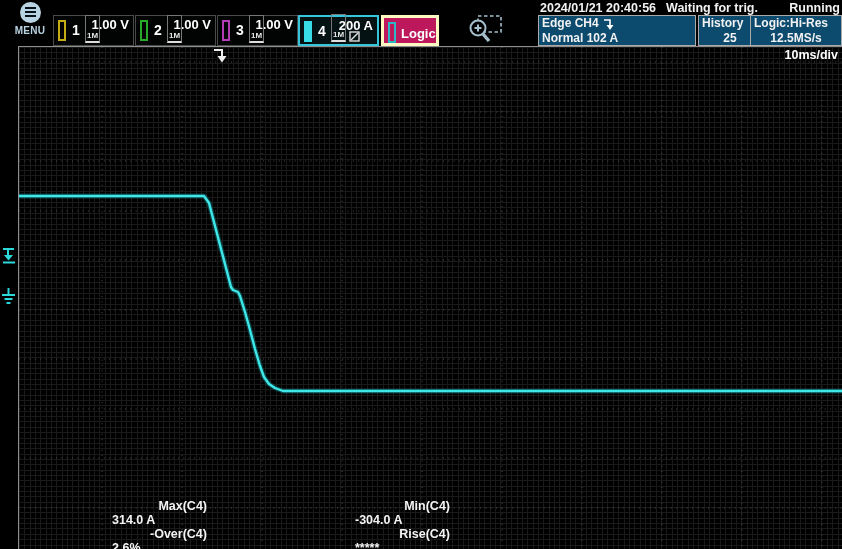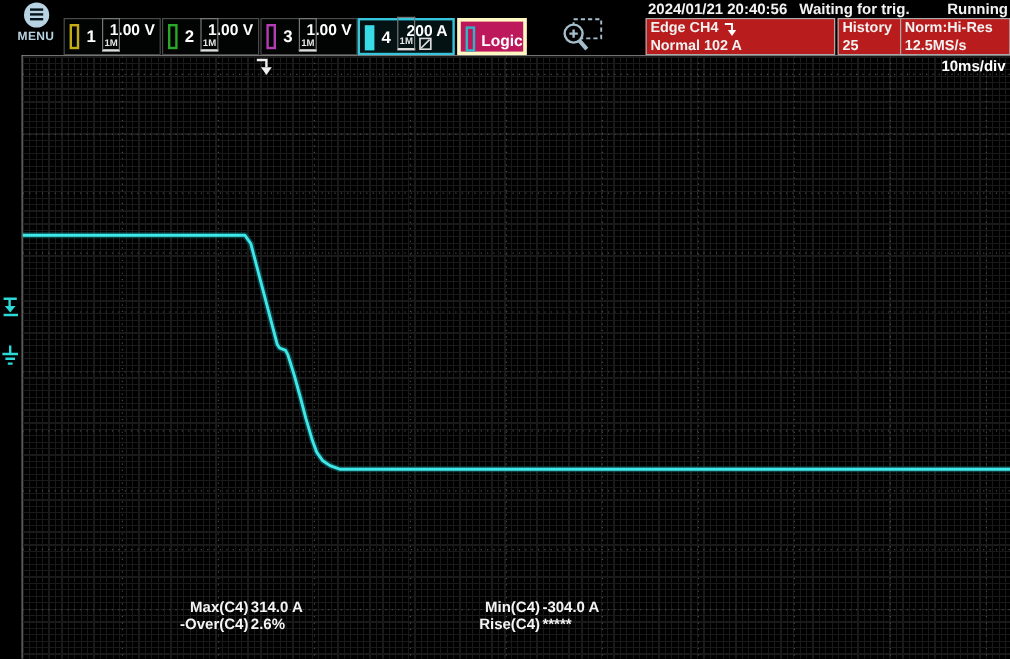--- a/index.html
+++ b/index.html
@@ -26,45 +26,45 @@
            border:1px solid #777; border-bottom:2px solid #ddd; padding:16px 1px 1px 1px; }
   #logic-box { top:15px; height:31px; width:58px; background:#be185d; border:3px solid #fef9c3; }
   #logic-label { position:absolute; left:17px; top:8px; font-size:13px; font-weight:700; color:#fff; }
 
   #zoom-icon { left:466px; top:13px; width:38px; height:32px; cursor:pointer; }
 
   #status-row { left:540px; top:1px; width:300px; height:13px; display:flex; gap:10px;
                 font-size:12.5px; font-weight:700; color:#f2f2f2; white-space:nowrap;align-items:center; }
   #status-row .sp { flex:1; }
 
-  .infobox { top:15px; height:31px; border:1px solid #aaa; background:#b91c1c;
+  .infobox { top:15px; height:31px; border:1px solid #aaa; background:#0c4a6e;
              font-size:12px; font-weight:700; color:#f2f2f2; padding:0 3px; line-height:15px;
              white-space:nowrap; }
   #trigger-box { left:538px; width:158px; }
   #history-box { left:698px; width:64px; }
   #acq-box { left:750px; width:92px; }
-  .r { text-align:left; }
+  .r { text-align:center; }
   #trig-line1 { display:flex; align-items:center; gap:4px; }
 
   
   #plot { left:19px; top:47px; width:823px; height:502px; background:#000;
           background-image:
             repeating-linear-gradient(to right, #1a1a1a 0, #1a1a1a 1px, transparent 1px, transparent 5.35px),
             repeating-linear-gradient(to bottom, #1a1a1a 0, #1a1a1a 1px, transparent 1px, transparent 5.35px);
           cursor:crosshair; }
   #plot-frame { left:18px; top:46px; width:824px; height:503px; border-left:1px solid #8e8e8e;
                 border-top:1px solid #8e8e8e; pointer-events:none; }
   #plot-svg { position:absolute; left:0; top:0; }
   #timebase { right:4px; top:48px; font-size:12.5px; font-weight:700; color:#fff; }
   #trigpos-marker { left:212px; top:47px; }
   #left-markers { left:0; top:246px; }
 
   
   .mcol { top:499px; color:#f4f4f4; font-size:12.5px; font-weight:700; line-height:14px; }
-  .mrow { display:flex; }
+  .mrow { display:flex;flex-direction:column; }
   .mlabel { display:inline-block; width:97px; text-align:right; }
   .mvalue { display:inline-block; margin-left:2px; }
   #mcol1 { left:110px; }
   #mcol2 { left:353px; }
   #mcol3 { left:540px; }
 </style>
 </head>
 <body>
 
 <div id="stage">
@@ -150,21 +150,21 @@
     </div>
     <div>Normal 102 A</div>
   </div>
 
   <div id="history-box" class="infobox abs">
     <div>History</div>
     <div class="r">25</div>
   </div>
 
   <div id="acq-box" class="infobox abs">
-    <div>Norm:Hi-Res</div>
+    <div>Logic:Hi-Res</div>
     <div class="r">12.5MS/s</div>
   </div>
 
   <div id="plot-frame" class="abs"></div>
   <div id="plot" class="abs">
     <svg id="plot-svg" width="823" height="502" viewBox="0 0 823 502">
         <line x1="83" y1="0" x2="83" y2="502" stroke="#4a4a4a" stroke-width="1" stroke-dasharray="1,4.3"></line>
         <line x1="163" y1="0" x2="163" y2="502" stroke="#4a4a4a" stroke-width="1" stroke-dasharray="1,4.3"></line>
         <line x1="243" y1="0" x2="243" y2="502" stroke="#4a4a4a" stroke-width="1" stroke-dasharray="1,4.3"></line>
         <line x1="323" y1="0" x2="323" y2="502" stroke="#4a4a4a" stroke-width="1" stroke-dasharray="1,4.3"></line>

